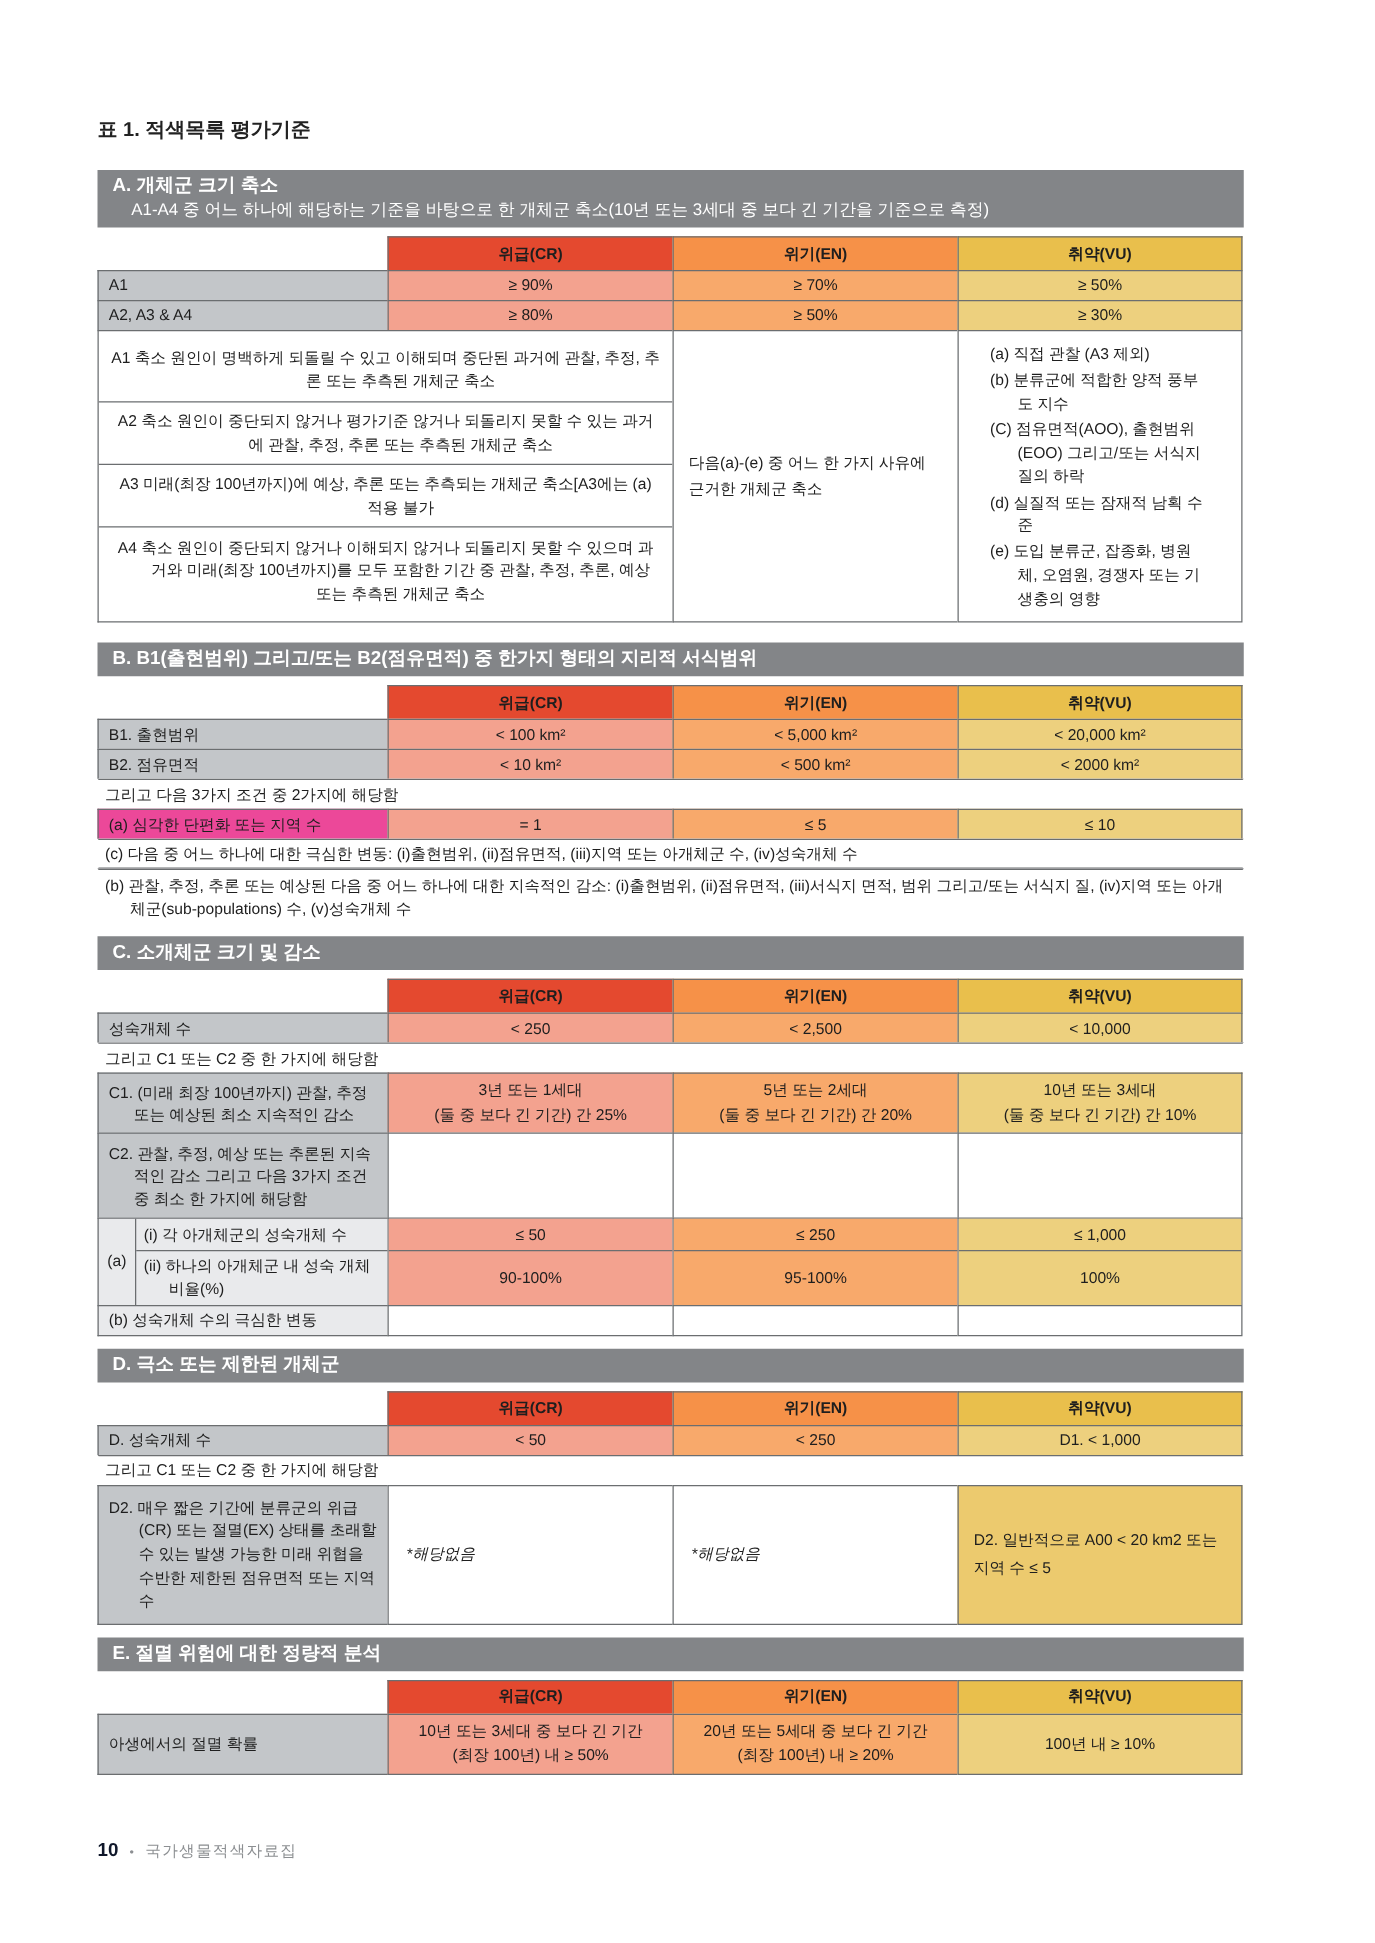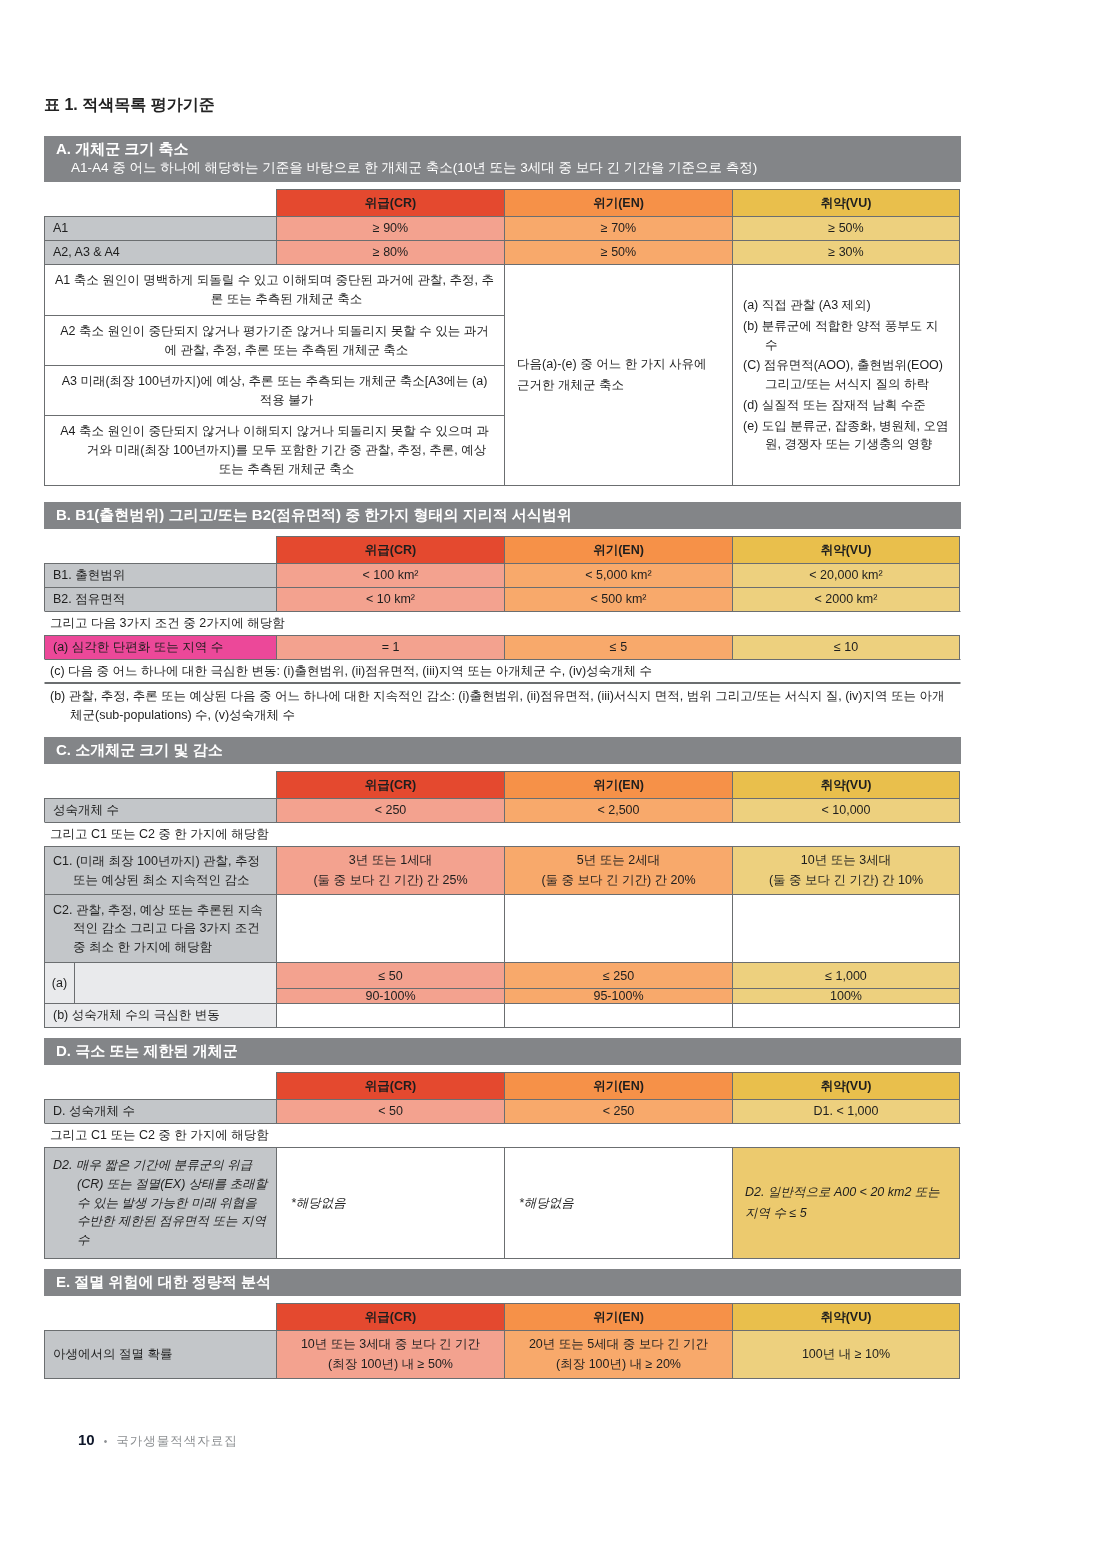--- a/index.html
+++ b/index.html
@@ -11,21 +11,21 @@
     --enh:#f69148; --en:#f8a96b;
     --vuh:#e9bf4c; --vu:#edd07e;
     --vud2:#ecca6e;
     --txt:#1e1e1e;
   }
   *{box-sizing:border-box;margin:0;padding:0;}
   body{
     width:1100px;height:1554px;background:#fff;overflow:hidden;
     font-family:"Liberation Sans", sans-serif;color:var(--txt);
   }
-  .content{margin-left:44px;width:917px;padding-top:95px;}
+  .content{margin-left:78px;width:917px;padding-top:95px;}
   .doc-title{font-size:16px;font-weight:bold;line-height:20px;color:#222;}
   .sec{margin-top:16px;}
   .sec.first{margin-top:21px;}
   .sec.tight{margin-top:10px;}
   .bar{background:var(--bar);color:#fff;padding:4px 12px 5px;line-height:18px;}
   .bar .t1{font-size:15px;font-weight:bold;}
   .bar .t2{font-size:13.5px;padding-left:15px;margin-top:1px;}
   .tbl{margin-top:7px;width:917px;font-size:12.5px;}
   .row{display:flex;}
   .cell{
@@ -48,36 +48,36 @@
   .fullw{width:917px;border-left-color:transparent;border-right-color:transparent !important;
          background:#fff;justify-content:flex-start;text-align:left;padding:3px 5px;}
   
   .dleft{width:460px;flex-direction:column;align-items:stretch;padding:0;background:#fff;}
   .sub{display:flex;align-items:center;padding:4px 10px 4px 10px;border-top:1px solid var(--bd);}
   .sub:first-child{border-top:none;}
   .sub.h50{min-height:50px;} .sub.h70{min-height:70px;}
   .hang24{display:block;padding-left:24px;text-indent:-24px;line-height:1.5;}
   .hang20{display:block;padding-left:20px;text-indent:-20px;line-height:1.45;}
   .basis{background:#fff;justify-content:flex-start;text-align:left;padding:8px 12px;line-height:1.7;}
-  .evid{background:#fff;flex-direction:column;justify-content:center;align-items:stretch;padding:8px 10px;}
+  .evid{background:#fff;flex-direction:column;justify-content:center;align-items:stretch;padding:8px 25px;}
   .ev{padding-left:22px;text-indent:-22px;line-height:1.5;margin:1px 0;text-align:left;}
   
   .stack{display:block;text-align:center;line-height:1.55;}
   
   .nopad{padding:0;align-items:stretch;}
   .aw{display:flex;width:100%;}
   .acol{width:30px;display:flex;align-items:center;justify-content:center;border-right:1px solid var(--bd);}
   .asubs{flex:1;display:flex;flex-direction:column;}
   .asub-i{height:25px;display:flex;align-items:center;padding:0 6px;}
   .asub-ii{flex:1;border-top:1px solid var(--bd);display:flex;align-items:center;padding:3px 6px;}
   .cstack{width:228px;display:flex;flex-direction:column;border-left:1px solid var(--bd);border-top:1px solid var(--bd);}
   .vi{height:25px;display:flex;align-items:center;justify-content:center;}
   .vii{flex:1;border-top:1px solid var(--bd);display:flex;align-items:center;justify-content:center;}
   .minh44{min-height:44px;} .minh48{min-height:48px;} .minh68{min-height:68px;}
-  .minh112{min-height:112px;font-style:italic;} .minh49{min-height:49px;}
+  .minh112{min-height:112px;} .minh49{min-height:49px;}
   .na{font-style:italic;justify-content:flex-start;text-align:left;padding:2px 14px;background:#fff;}
   .d2vu{background:var(--vud2);justify-content:flex-start;text-align:left;padding:6px 12px;line-height:1.7;}
   .lablh{line-height:1.6;}
   .footer{margin-left:78px;margin-top:52px;display:flex;align-items:baseline;gap:9px;}
   .pgnum{font-size:15px;font-weight:bold;color:#0f172a;}
   .fbul{font-size:10px;color:#8c8f92;}
   .ftext{font-size:12.5px;color:#8c8f92;letter-spacing:1px;}
 </style>
 </head>
 <body>
@@ -221,20 +221,28 @@
             <span class="hang20">C2. 관찰, 추정, 예상 또는 추론된 지속적인 감소 그리고 다음 3가지 조건 중 최소 한 가지에 해당함</span>
           </div>
         <div class="cell c1 minh68"></div>
         <div class="cell c2 minh68"></div>
         <div class="cell c3 minh68"></div>
       </div>
       <div class="row">
         <div class="cell c0 lab-light nopad">
           <div class="aw">
             <div class="acol">(a)</div>
+            <div class="asubs">
+              <div class="asub-i">
+                  <span>(i) 각 아개체군의 성숙개체 수</span>
+                </div>
+              <div class="asub-ii">
+                  <span class="hang20">(ii) 하나의 아개체군 내 성숙 개체 비율(%)</span>
+                </div>
+            </div>
           </div>
         </div>
         <div class="cstack">
           <div class="vi cr">≤ 50</div>
           <div class="vii cr">90-100%</div>
         </div>
         <div class="cstack">
           <div class="vi en">≤ 250</div>
           <div class="vii en">95-100%</div>
         </div>

